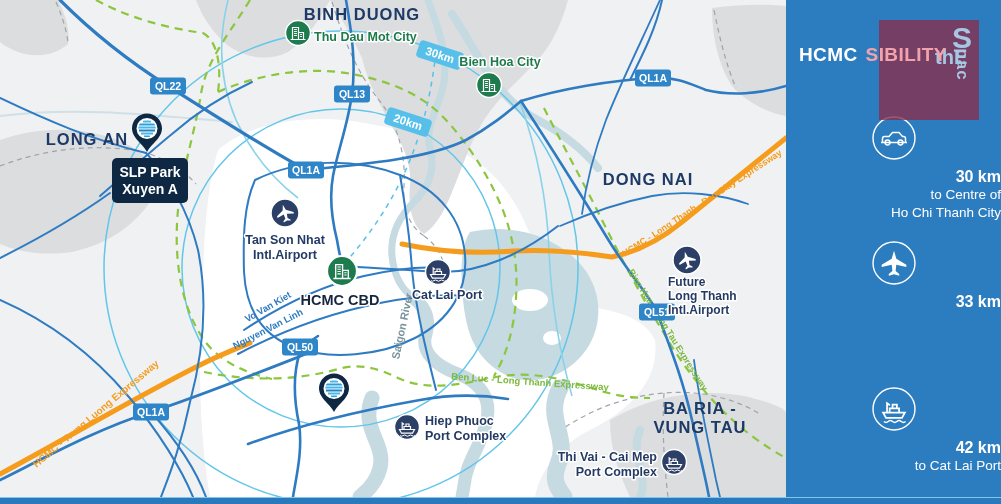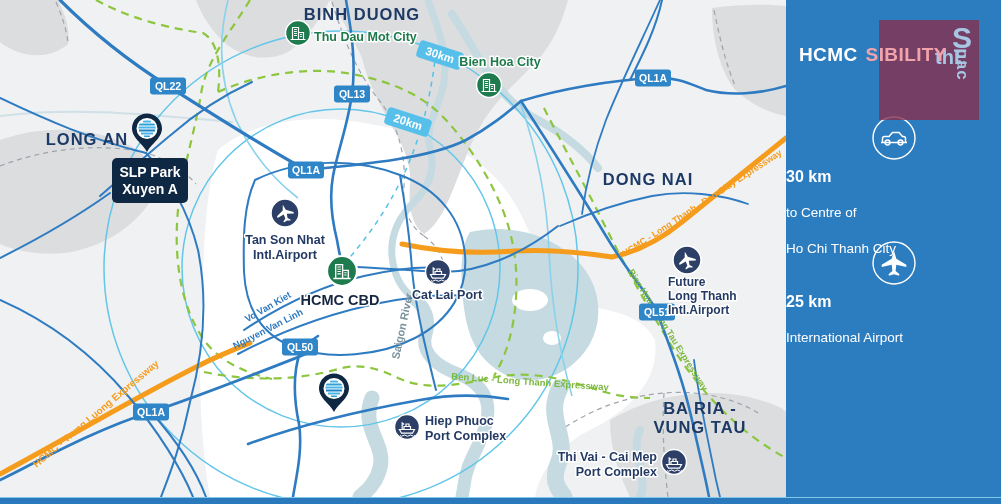--- a/index.html
+++ b/index.html
@@ -14,24 +14,24 @@
   .sb-title{position:absolute;left:13px;top:44px;font-size:19px;font-weight:bold;
             letter-spacing:.4px;color:#ffffff;white-space:nowrap;z-index:3;}
   .sb-title .pink{color:#f2a2aa;margin-left:8px;}
   .logo-square{position:absolute;left:93px;top:20px;width:100px;height:100px;
                background:rgba(136,47,78,.80);z-index:2;}
   .logo-square span{position:absolute;color:#a6c6e2;font-weight:bold;line-height:1;z-index:4;}
   .logo-s{right:7px;top:3px;font-size:30px;}
   .logo-vert{right:1px;top:36px;font-size:17px;transform:rotate(90deg);letter-spacing:1px;}
   .logo-the{left:56px;top:27px;font-size:20px;}
   .logo-space{left:5px;top:57px;font-size:28px;}
-  .sb-item{position:absolute;left:0;width:215px;text-align:left;color:#ffffff;}
+  .sb-item{position:absolute;left:0;width:215px;text-align:right;color:#ffffff;}
   .sb-item .icon-svg{display:block;margin:0 auto;}
   .sb-dist{font-size:16px;font-weight:bold;margin-top:7px;}
-  .sb-line{font-size:13.5px;line-height:1.3;margin-top:18px;}
+  .sb-line{font-size:13.5px;line-height:1.3;}
   .bottom-strip{position:absolute;left:0;top:497px;width:1001px;height:7px;
                 background:#2a79bd;border-top:1.5px solid #7fc8ea;box-sizing:border-box;}
 </style>
 </head>
 <body>
 
 <div class="stage">
 
   <div class="map-wrap">
   <svg width="786" height="497" viewBox="0 0 786 497">
@@ -316,20 +316,28 @@
       <div class="sb-dist">30 km</div>
       <div class="sb-line">to Centre of</div>
       <div class="sb-line">Ho Chi Thanh City</div>
     </div>
 
     <div class="sb-item" style="top:240px">
       <svg class="icon-svg" width="46" height="46" viewBox="-23 -23 46 46">
         <circle r="21" fill="none" stroke="#ffffff" stroke-width="1.4"></circle>
         <use href="#g-plane" transform="scale(1.45)"></use>
       </svg>
-      <div class="sb-dist">25 km</div>
-      <div class="sb-line">International Airport</div>
+      <div class="sb-dist">33 km</div>
     </div>
 
+    <div class="sb-item" style="top:386px">
+      <svg class="icon-svg" width="46" height="46" viewBox="-23 -23 46 46">
+        <circle r="21" fill="none" stroke="#ffffff" stroke-width="1.4"></circle>
+        <use href="#g-ship" transform="scale(1.45)"></use>
+      </svg>
+      <div class="sb-dist">42 km</div>
+      <div class="sb-line">to Cat Lai Port</div>
+      <div class="sb-line"></div>
+    </div>
   </div>
 
   <div class="bottom-strip"></div>
 </div>
 
 </body></html>

